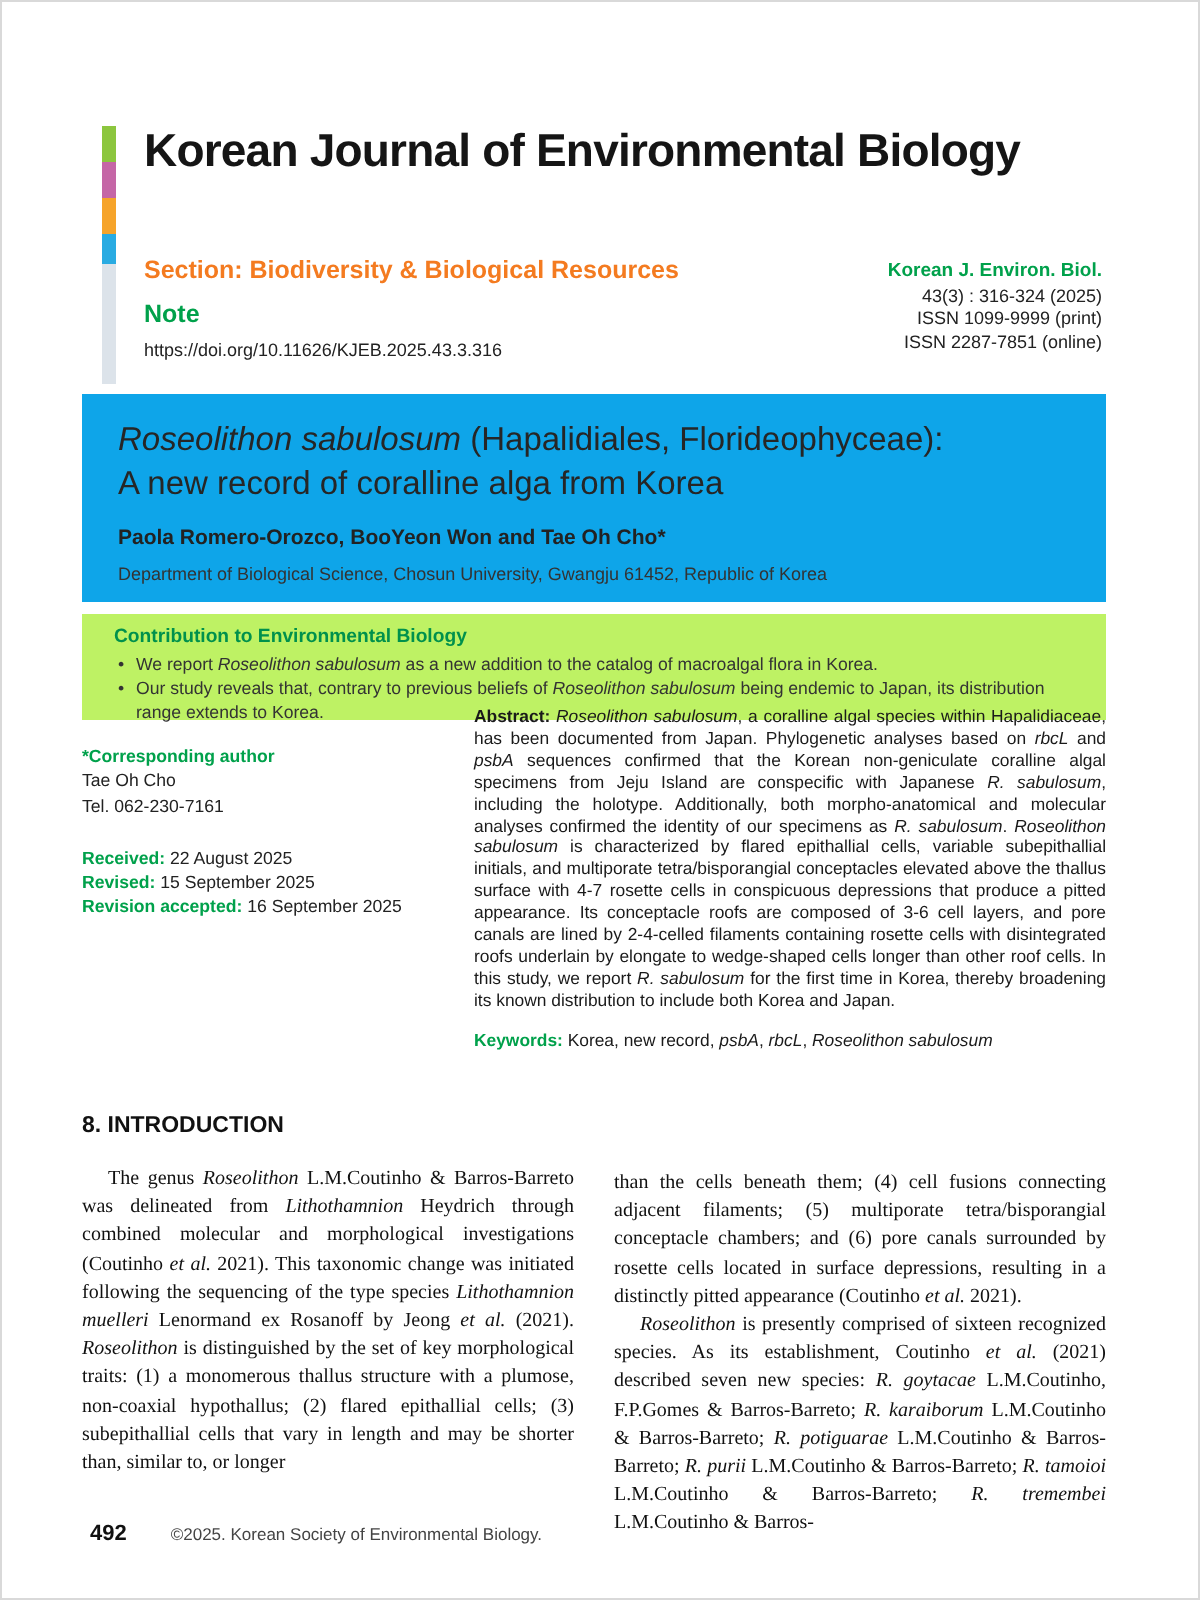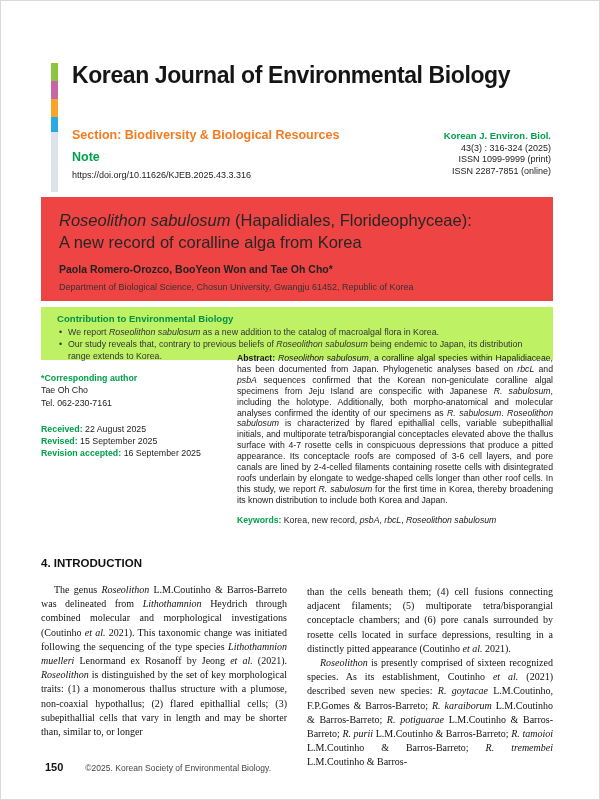--- a/index.html
+++ b/index.html
@@ -16,21 +16,21 @@
   .journal-title{position:absolute;left:71px;top:61px;margin:0;font-size:23px;font-weight:bold;
                  color:#151515;letter-spacing:-0.4px;white-space:nowrap;}
   .section-line{position:absolute;left:71px;top:127px;font-size:12.5px;font-weight:bold;color:#F47B20;}
   .note-line{position:absolute;left:71px;top:149px;font-size:12.5px;font-weight:bold;color:#00A14B;}
   .doi-line{position:absolute;left:71px;top:169px;font-size:9px;color:#222;text-decoration:none;}
   .header-right{position:absolute;right:48px;top:129px;text-align:right;font-size:9px;
                 color:#222;line-height:11.5px;}
   .header-right .jabbr{font-size:9.5px;font-weight:bold;color:#00A14B;margin-bottom:1px;}
 
   
-  .title-box{position:absolute;left:40px;top:196px;width:512px;height:104px;background:#ef4444;
+  .title-box{position:absolute;left:40px;top:196px;width:512px;height:104px;background:#0ea5e9;
              box-sizing:border-box;padding:13px 18px;}
   .article-title{margin:0;font-size:16.5px;line-height:21.5px;font-weight:normal;color:#262626;}
   .authors{margin-top:10px;font-size:10.5px;font-weight:bold;color:#222;}
   .affiliation{margin-top:7px;font-size:9px;color:#333;}
 
   
   .contrib-box{position:absolute;left:40px;top:306px;width:512px;height:53px;background:#bef264;
                box-sizing:border-box;padding:6px 14px 0 16px;font-size:8.8px;color:#333;}
   .contrib-head{font-weight:bold;color:#00914C;font-size:9.6px;margin-bottom:2px;}
   .bullet{display:flex;line-height:12px;}
@@ -111,27 +111,27 @@
     <div class="block2"><span class="gb">Received:</span><span> 22 August 2025</span></div>
     <div><span class="gb">Revised:</span><span> 15 September 2025</span></div>
     <div><span class="gb">Revision accepted:</span><span> 16 September 2025</span></div>
   </aside>
 
   <section class="abstract">
     <p class="abs"><span class="b">Abstract: </span><span class="it">Roseolithon sabulosum</span><span>, a coralline algal species within Hapalidiaceae, has been documented from Japan. Phylogenetic analyses based on </span><span class="it">rbcL</span><span> and </span><span class="it">psbA</span><span> sequences confirmed that the Korean non-geniculate coralline algal specimens from Jeju Island are conspecific with Japanese </span><span class="it">R. sabulosum</span><span>, including the holotype. Additionally, both morpho-anatomical and molecular analyses confirmed the identity of our specimens as </span><span class="it">R. sabulosum</span><span>. </span><span class="it">Roseolithon sabulosum</span><span> is characterized by flared epithallial cells, variable subepithallial initials, and multiporate tetra/bisporangial conceptacles elevated above the thallus surface with 4-7 rosette cells in conspicuous depressions that produce a pitted appearance. Its conceptacle roofs are composed of 3-6 cell layers, and pore canals are lined by 2-4-celled filaments containing rosette cells with disintegrated roofs underlain by elongate to wedge-shaped cells longer than other roof cells. In this study, we report </span><span class="it">R. sabulosum</span><span> for the first time in Korea, thereby broadening its known distribution to include both Korea and Japan.</span></p>
     <p class="kw"><span class="gb">Keywords: </span><span>Korea, new record, </span><span class="it">psbA</span><span>, </span><span class="it">rbcL</span><span>, </span><span class="it">Roseolithon sabulosum</span></p>
   </section>
 
-  <h3 class="intro-heading">4. INTRODUCTION</h3>
+  <h3 class="intro-heading">8. INTRODUCTION</h3>
   <div class="col-left">
     <p class="serif indent"><span>The genus </span><span class="it">Roseolithon</span><span> L.M.Coutinho &amp; Barros-Barreto was delineated from </span><span class="it">Lithothamnion</span><span> Heydrich through combined molecular and morphological investigations (Coutinho </span><span class="it">et al.</span><span> 2021). This taxonomic change was initiated following the sequencing of the type species </span><span class="it">Lithothamnion muelleri</span><span> Lenormand ex Rosanoff by Jeong </span><span class="it">et al.</span><span> (2021). </span><span class="it">Roseolithon</span><span> is distinguished by the set of key morphological traits: (1) a monomerous thallus structure with a plumose, non-coaxial hypothallus; (2) flared epithallial cells; (3) subepithallial cells that vary in length and may be shorter than, similar to, or longer</span></p>
   </div>
   <div class="col-right">
     <p class="serif"><span>than the cells beneath them; (4) cell fusions connecting adjacent filaments; (5) multiporate tetra/bisporangial conceptacle chambers; and (6) pore canals surrounded by rosette cells located in surface depressions, resulting in a distinctly pitted appearance (Coutinho </span><span class="it">et al.</span><span> 2021).</span></p>
     <p class="serif indent"><span class="it">Roseolithon</span><span> is presently comprised of sixteen recognized species. As its establishment, Coutinho </span><span class="it">et al.</span><span> (2021) described seven new species: </span><span class="it">R. goytacae</span><span> L.M.Coutinho, F.P.Gomes &amp; Barros-Barreto; </span><span class="it">R. karaiborum</span><span> L.M.Coutinho &amp; Barros-Barreto; </span><span class="it">R. potiguarae</span><span> L.M.Coutinho &amp; Barros-Barreto; </span><span class="it">R. purii</span><span> L.M.Coutinho &amp; Barros-Barreto; </span><span class="it">R. tamoioi</span><span> L.M.Coutinho &amp; Barros-Barreto; </span><span class="it">R. tremembei</span><span> L.M.Coutinho &amp; Barros-</span></p>
   </div>
 
   <footer class="footer">
-    <span class="pageno">150</span>
+    <span class="pageno">492</span>
     <span class="copy">©2025. Korean Society of Environmental Biology.</span>
   </footer>
 
 </div>
 
 </body></html>

